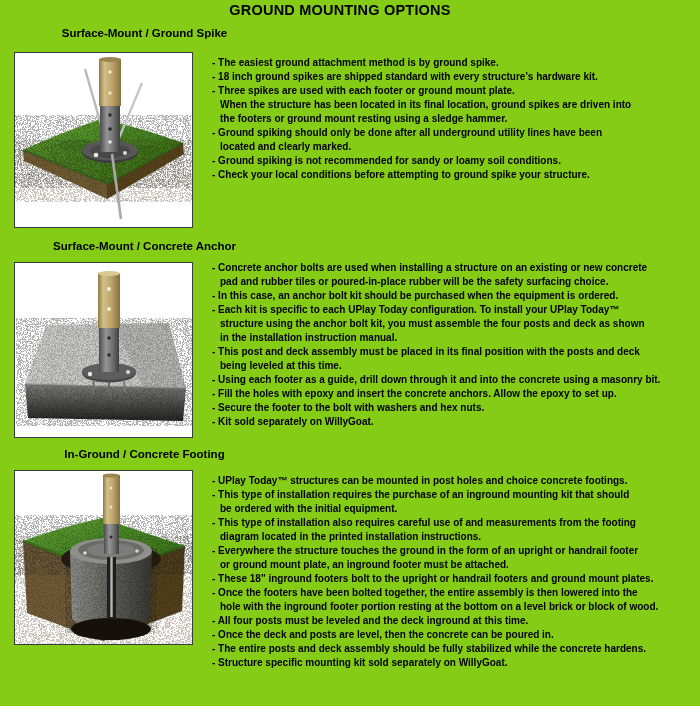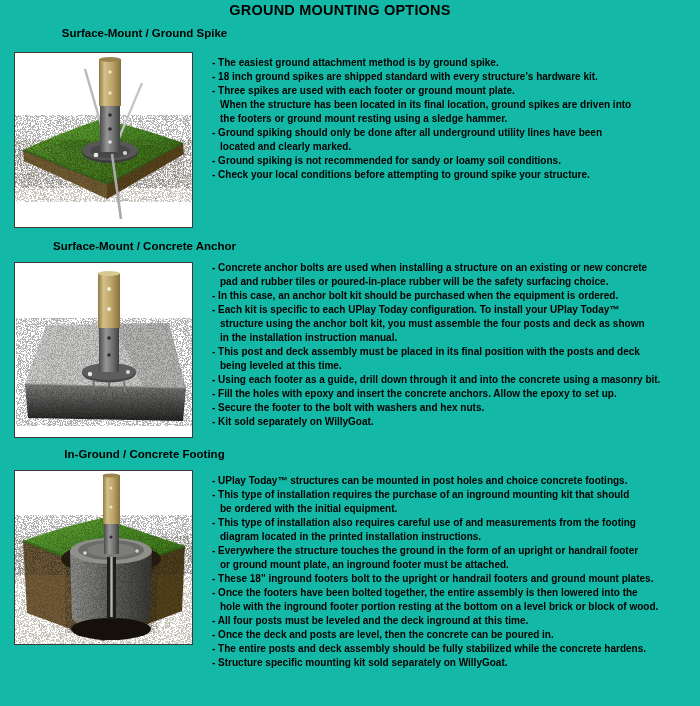--- a/index.html
+++ b/index.html
@@ -1,16 +1,16 @@
 <!DOCTYPE html>
 <html><head>
 <meta charset="utf-8">
 <style>
   html,body{margin:0;padding:0;background:#fff;}
-  #page{position:relative;width:700px;height:706px;background:#14b8a6;overflow:hidden;
+  #page{position:relative;width:700px;height:706px;background:#84cc16;overflow:hidden;
         font-family:"Liberation Sans",sans-serif;color:#000;}
   .page-title{position:absolute;top:2px;left:0;width:680px;text-align:center;
         font-size:14.5px;font-weight:bold;letter-spacing:.2px;}
   .sec-heading{position:absolute;left:10px;width:187px;text-align:center;
         font-size:11.5px;font-weight:bold;margin-left:41px;}
   .img-frame{position:absolute;left:14px;width:177px;border:1px solid #3a3a3a;background:#fff;}
   .img-frame svg{display:block;}
   .bullets{position:absolute;left:204px;width:494px;list-style:none;margin:8px;padding:0;}
   .bullets li{font-size:10px;line-height:14px;font-weight:bold;white-space:pre-line;
         padding-left:8px;text-indent:-8px;}

